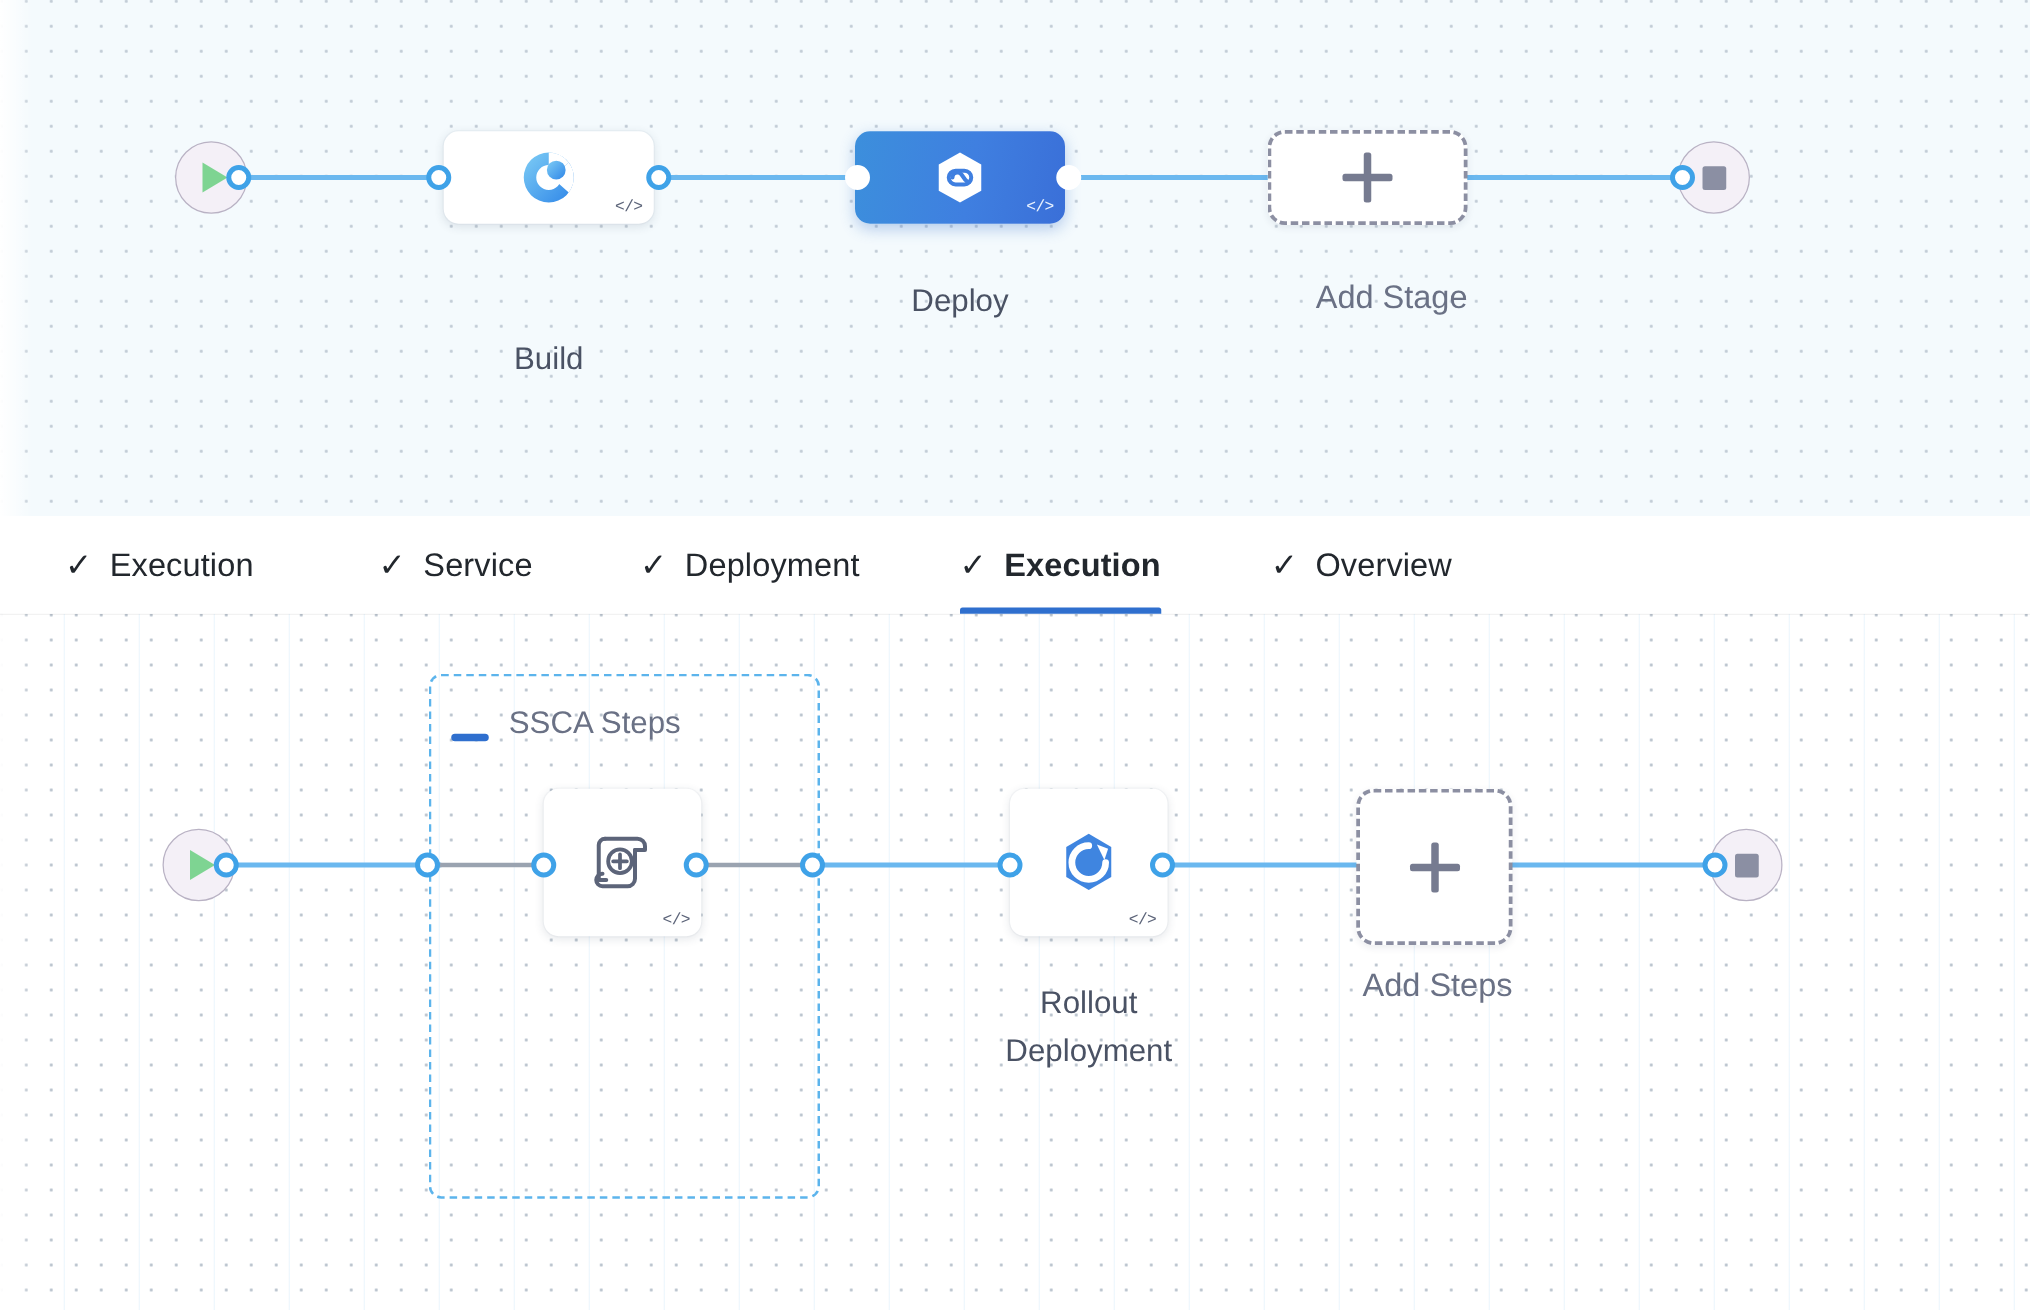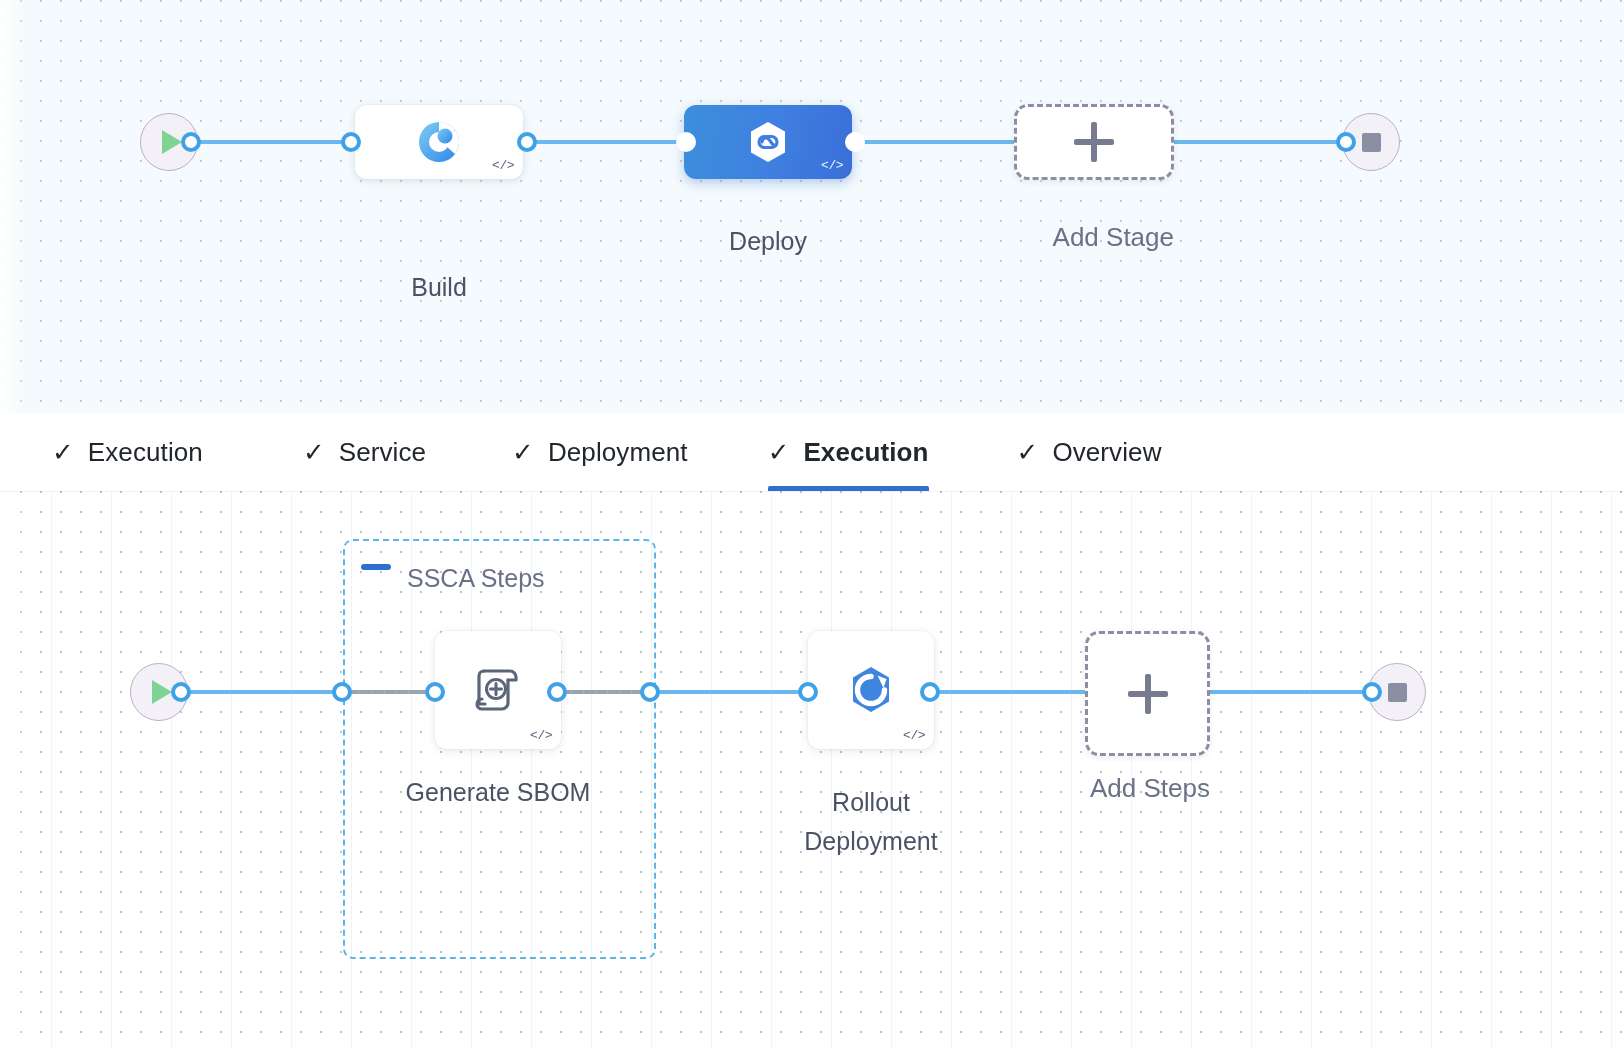--- a/index.html
+++ b/index.html
@@ -218,21 +218,21 @@
   .group-box {
     position: absolute;
     border: 2.5px dashed #5cb4ec;
     border-radius: 10px;
     z-index: 1;
     background: transparent;
   }
   .group-header {
     position: absolute;
     display: flex;
-    align-items: flex-start;
+    align-items: flex-end;
     gap: 16px;
     z-index: 2;
   }
   .group-collapse {
     width: 30px; height: 6px;
     background: #2f6fce;
     border-radius: 3px;
     cursor: pointer;
   }
   .group-title {
@@ -351,21 +351,20 @@
       <svg width="64" height="64" viewBox="0 0 64 64">
         <path d="M18 13 h26 a6 6 0 0 1 6 6 v3 h-8" fill="none" stroke="#5c6479" stroke-width="3.2" stroke-linejoin="round" stroke-linecap="round"></path>
         <path d="M18 13 a5 5 0 0 0 -5 5 v28 h6" fill="none" stroke="#5c6479" stroke-width="3.2" stroke-linejoin="round" stroke-linecap="round"></path>
         <path d="M42 22 v23 a6 6 0 0 1 -6 6 h-20 a5 5 0 0 1 -5 -5 a5 5 0 0 1 5 -5" fill="none" stroke="#5c6479" stroke-width="3.2" stroke-linejoin="round" stroke-linecap="round"></path>
         <circle cx="30" cy="31" r="9.5" fill="#ffffff" stroke="#5c6479" stroke-width="3"></circle>
         <path d="M30 25.5 v11 M24.5 31 h11" stroke="#5c6479" stroke-width="3" stroke-linecap="round"></path>
       </svg>
       <span class="code-badge">&lt;/&gt;</span>
     </div>
     <div class="port" style="left:547px; top:191px;"></div>
-    <div class="node-label" style="left:388px; top:282px; width:220px;">Generate SBOM</div>
 
     <div class="port" style="left:640px; top:191px;"></div>
 
     <div class="port" style="left:798px; top:191px;"></div>
     <div class="node" style="left:808px; top:140px; width:126px; height:118px;">
       <svg width="62" height="62" viewBox="0 0 62 62">
         <path d="M31 8 L49 18.5 L49 42.5 L31 53 L13 42.5 L13 18.5 Z" fill="#3f85e0"></path>
         <path d="M31 17.5 A13.5 13.5 0 1 0 44.5 31" fill="none" stroke="#ffffff" stroke-width="5.4" stroke-linecap="round"></path>
         <path d="M37.5 16.5 L46.5 20 L43.5 29 Z" fill="#ffffff"></path>
       </svg>

